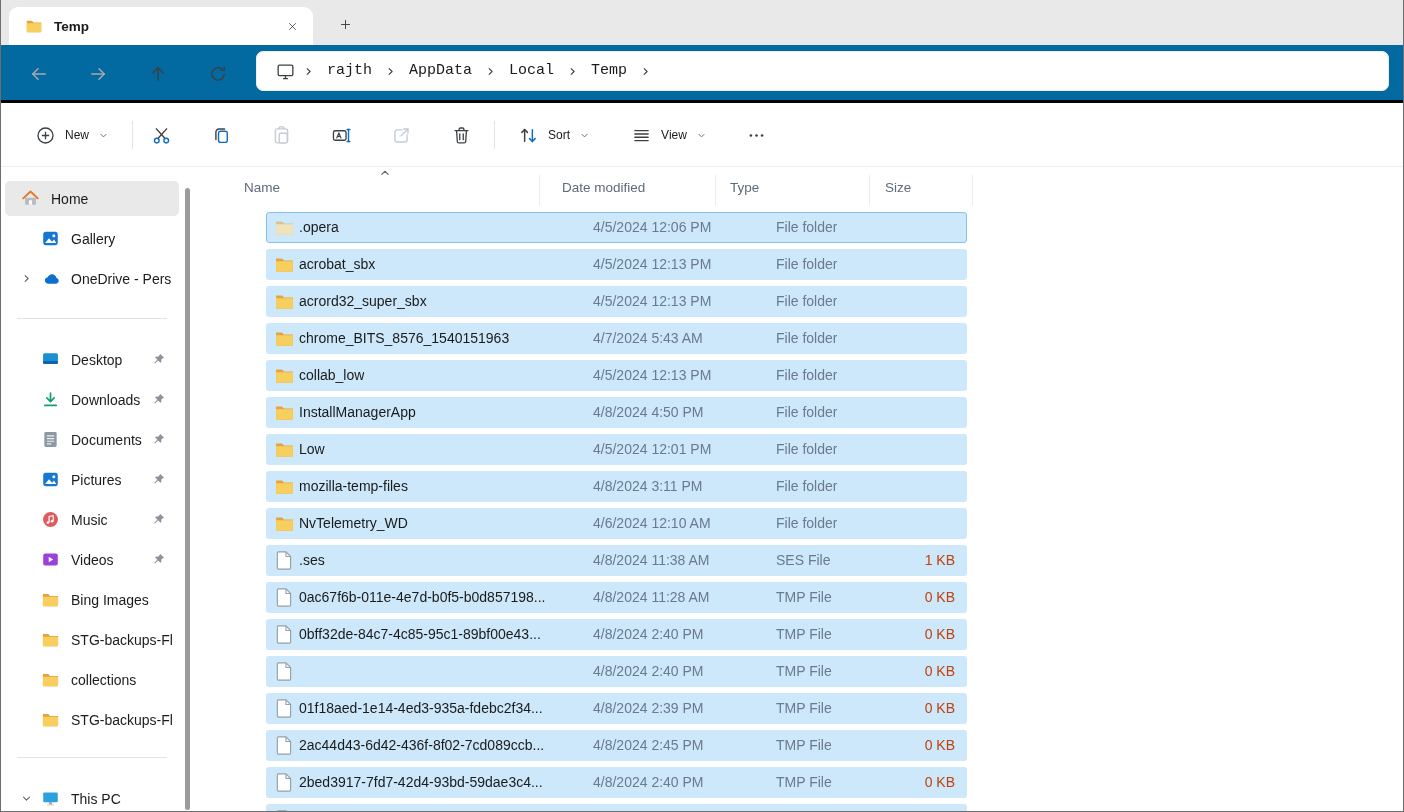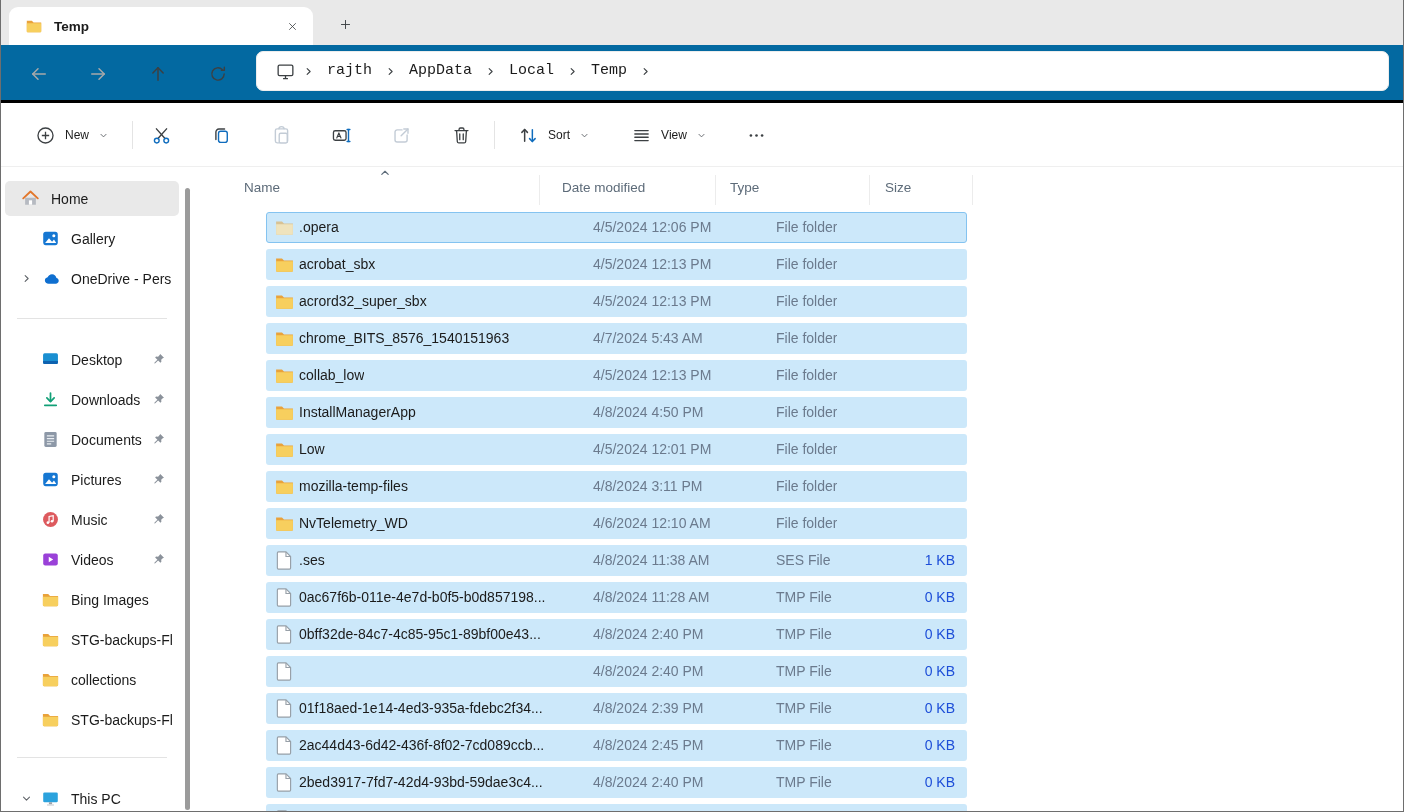--- a/index.html
+++ b/index.html
@@ -63,21 +63,21 @@
   .sort-caret svg{width:14px;height:14px;}
   .rows{position:absolute;left:23px;top:45px;width:746px;}
   .frow{position:relative;height:31px;margin-bottom:6px;background:var(--selection,#cce8fa);
     border:1px solid transparent;border-radius:3px;box-sizing:border-box;font-size:14px;margin-left:45px;}
   .frow.focused{border-color:var(--focus-border,#84c3f0);}
   .ficon{position:absolute;left:7px;top:4px;width:21px;height:21px;}
   .fcell{position:absolute;top:0;line-height:29px;white-space:nowrap;overflow:hidden;}
   .fname{left:32px;max-width:288px;color:#1b1b1b;}
   .fdate{left:326px;color:#6b7a8d;}
   .ftype{left:509px;color:#6b7a8d;}
-  .fsize{right:11px;color:#1d4ed8;text-align:left;}
+  .fsize{right:11px;color:#c2410c;text-align:left;}
 </style>
 </head>
 <body>
 
 <div id="window">
 
   <div class="tabbar">
     <div class="tab">
       <span class="ic tab-ficon">
           <svg viewBox="0 0 20 20">

